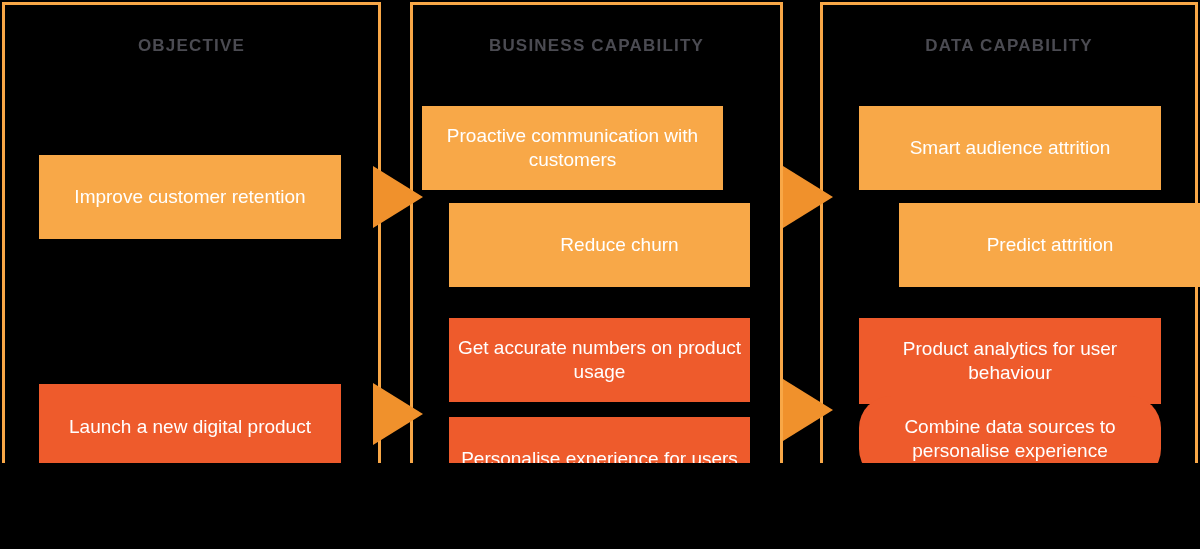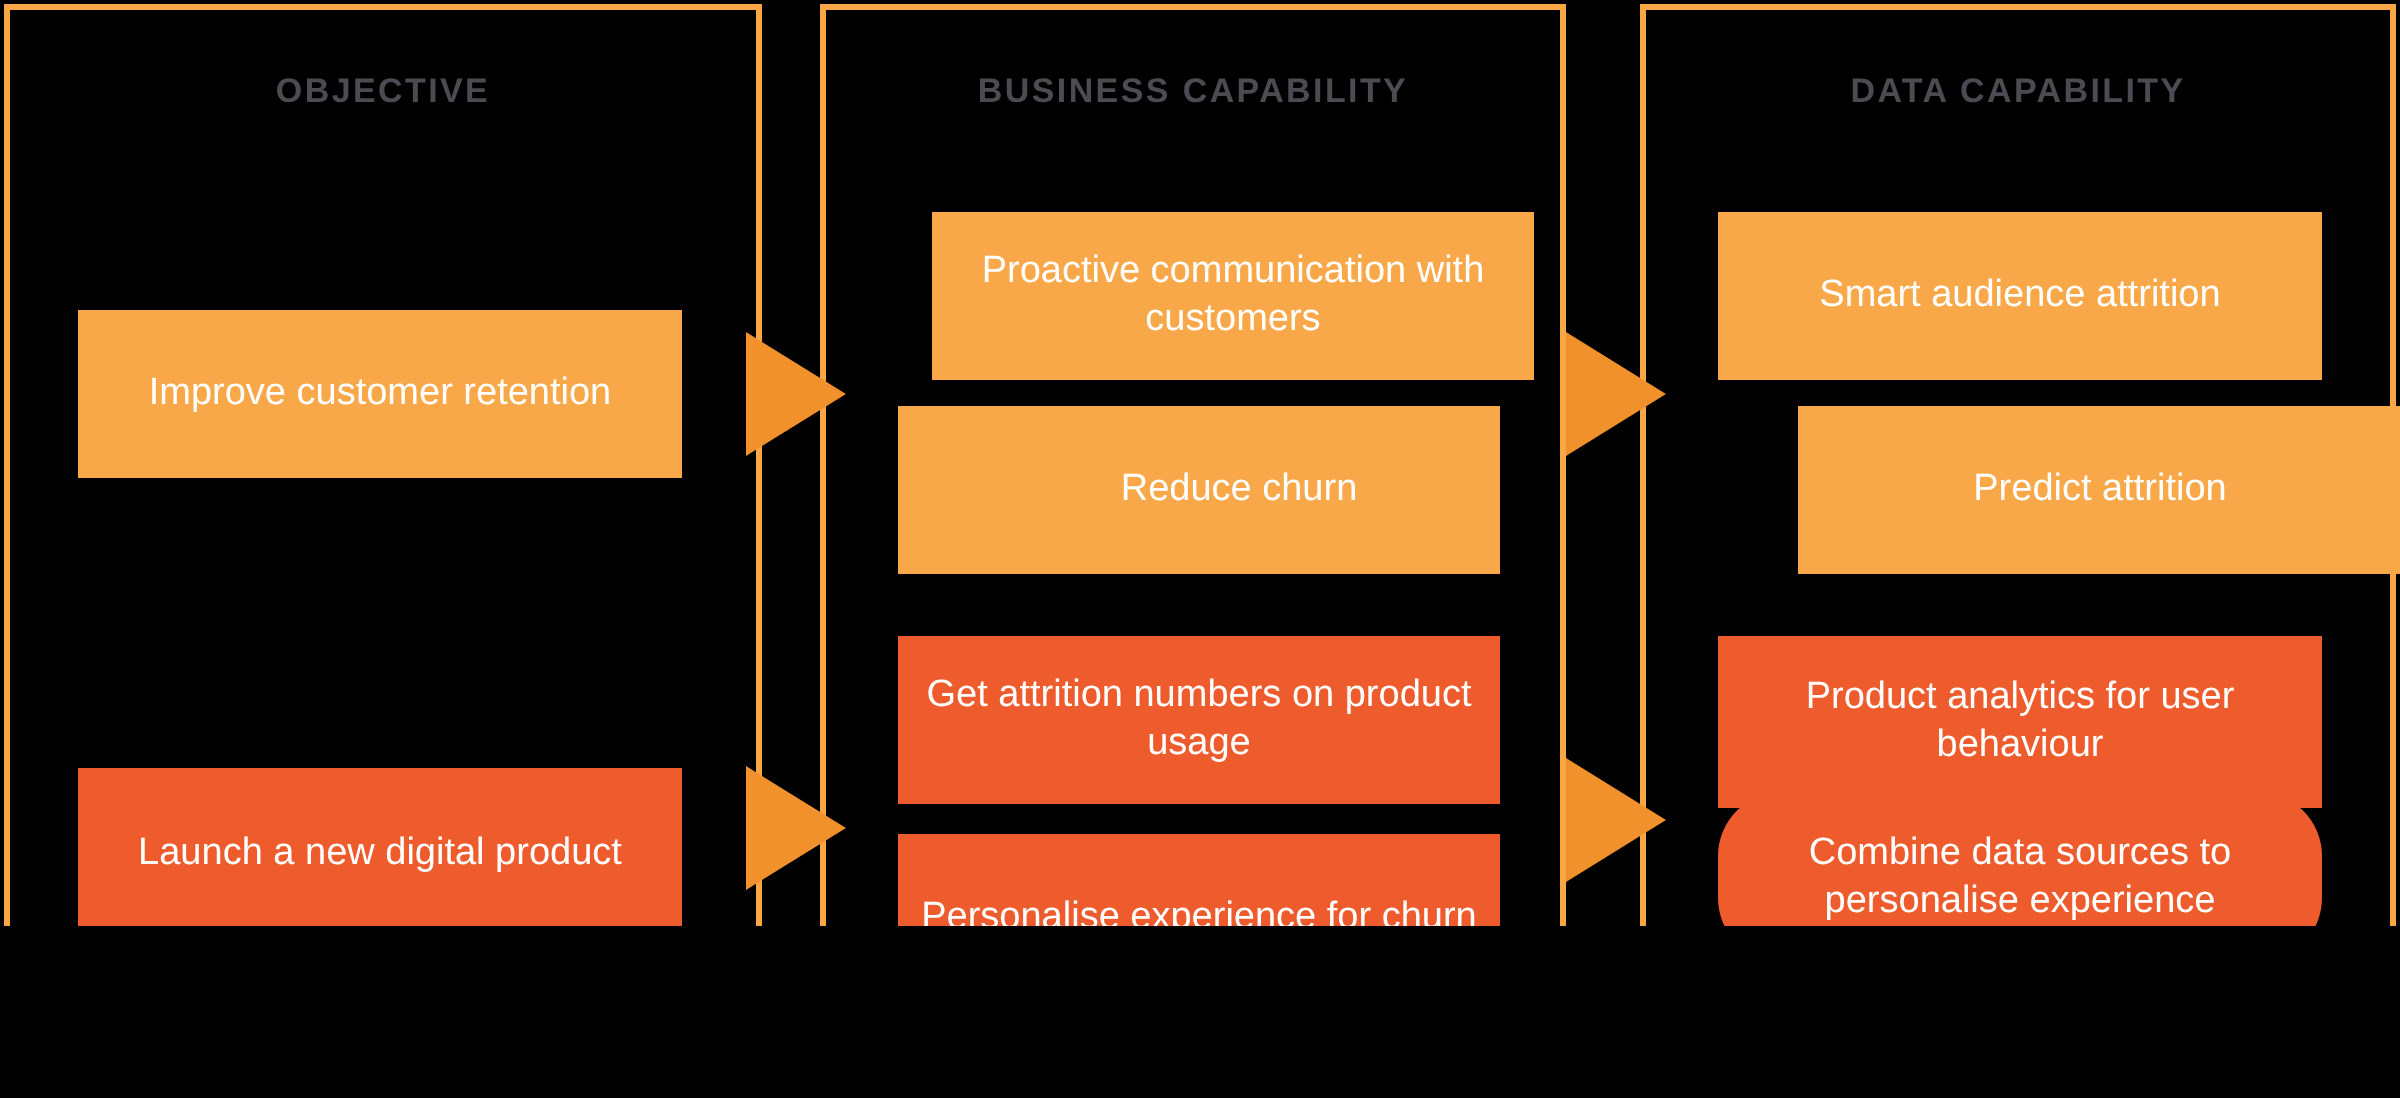--- a/index.html
+++ b/index.html
@@ -69,31 +69,31 @@
     <h2 class="col-header">DATA CAPABILITY</h2>
   </section>
 
   <div class="box tone-light" style="left:39px;top:155px;width:302px;height:84px;">
     <span>Improve customer retention</span>
   </div>
   <div class="box tone-dark" style="left:39px;top:368px;width:302px;height:85px;margin-top:16px;">
     <span>Launch a new digital product</span>
   </div>
 
-  <div class="box tone-light" style="left:466px;top:106px;width:301px;height:84px;">
+  <div class="box tone-light" style="left:422px;top:106px;width:301px;height:84px;">
     <span>Proactive communication with customers</span>
   </div>
   <div class="box tone-light" style="left:449px;top:203px;width:301px;height:84px;padding-left:48px;">
     <span>Reduce churn</span>
   </div>
   <div class="box tone-dark" style="left:449px;top:318px;width:301px;height:84px;">
-    <span>Get attrition numbers on product usage</span>
+    <span>Get accurate numbers on product usage</span>
   </div>
   <div class="box tone-dark" style="left:449px;top:417px;width:301px;height:84px;">
-    <span>Personalise experience for churn</span>
+    <span>Personalise experience for users</span>
   </div>
 
   <div class="box tone-light" style="left:859px;top:106px;width:302px;height:84px;">
     <span>Smart audience attrition</span>
   </div>
   <div class="box tone-light" style="left:859px;top:203px;width:302px;height:84px;margin-left:40px;">
     <span>Predict attrition</span>
   </div>
   <div class="box tone-dark" style="left:859px;top:318px;width:302px;height:86px;">
     <span>Product analytics for user behaviour</span>

